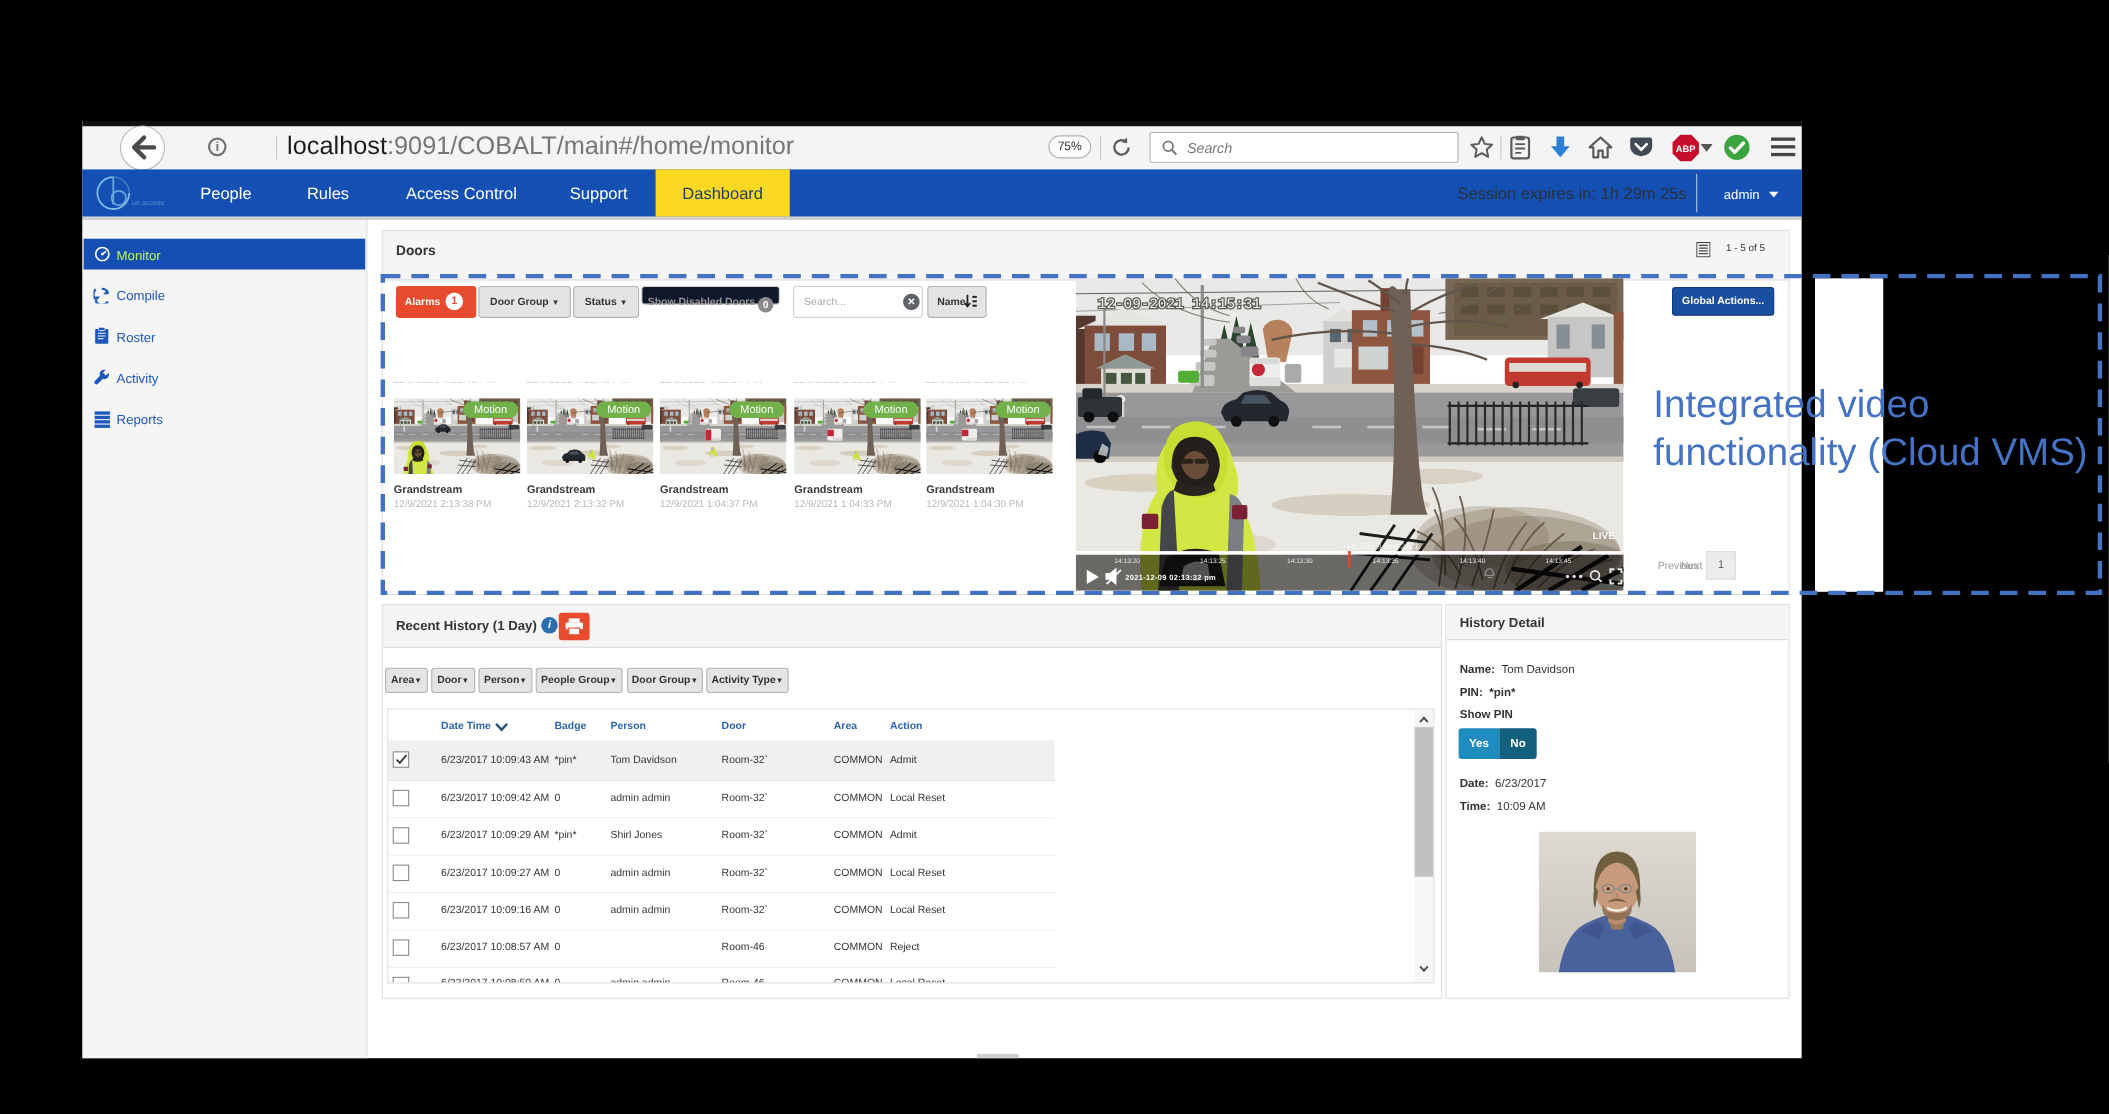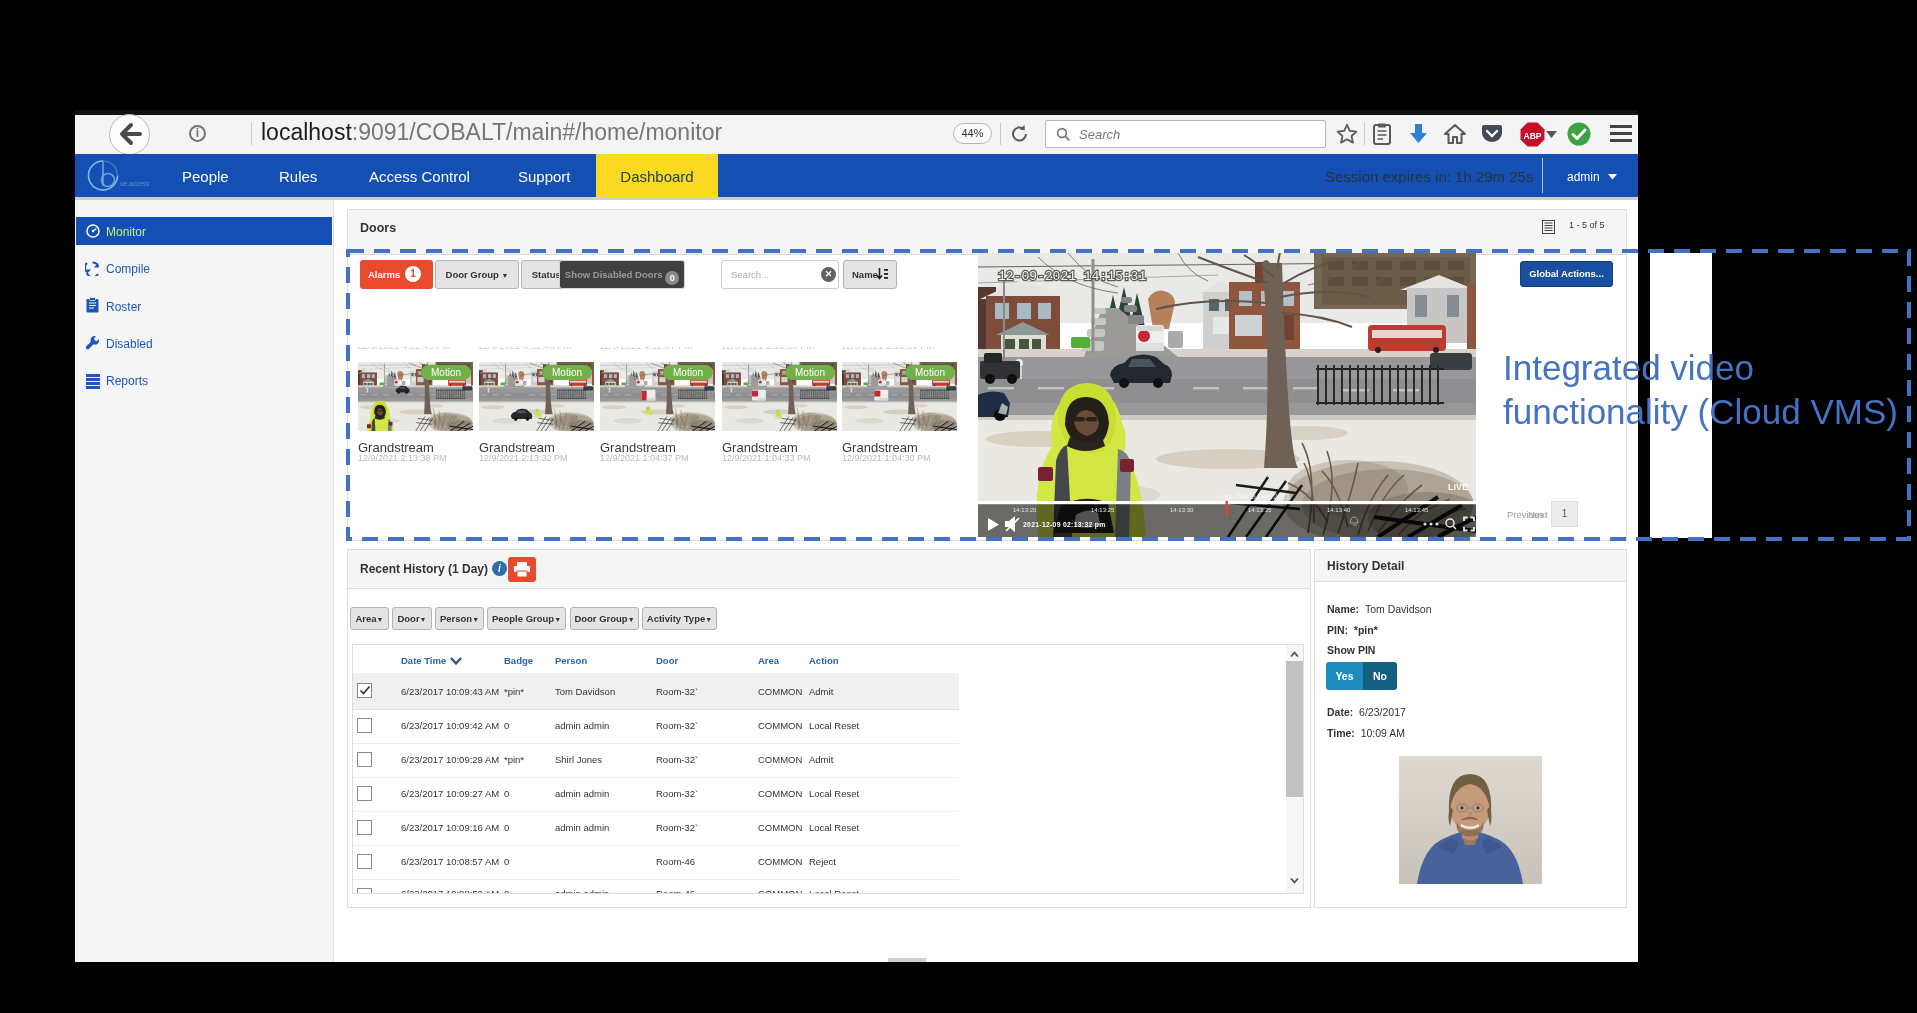--- a/index.html
+++ b/index.html
@@ -1,41 +1,41 @@
 <!DOCTYPE html>
 <html><head><meta charset="utf-8"><style>
 html,body{margin:0;padding:0}
 body{width:1917px;height:1013px;background:#000;font-family:"Liberation Sans",sans-serif;position:relative;overflow:hidden}
 .abs{position:absolute}
 .b{font-weight:bold}
 .btn{position:absolute;background:#e4e4e4;border:1px solid #b3b3b3;border-radius:3px;color:#333;font-weight:bold;text-align:center;box-sizing:border-box;white-space:nowrap}
 .panel{position:absolute;background:#fff;border:1px solid #ddd;box-sizing:border-box}
 .phead{position:absolute;left:0;top:0;right:0;background:#f5f5f5;border-bottom:1px solid #ddd;box-sizing:border-box}
 .mot{position:absolute;width:50px;height:15px;background:#72b14a;border-radius:8px;color:#fff;font-size:10px;text-align:center;line-height:15px}
-.gs{position:absolute;font-weight:normal;font-size:13px;color:#3a3a3a}
+.gs{position:absolute;font-weight:bold;font-size:10px;color:#3a3a3a}
 .ts{position:absolute;font-size:9px;color:#b9b9b9}
 .clip{position:absolute;width:116px;height:7px;overflow:hidden}
 .clip div{margin-top:-6px;color:#cccccc;font-size:9.5px;line-height:10px;white-space:nowrap}
 .cb{position:absolute;left:4px;width:15px;height:15px;background:#fff;border:1px solid #8a8a8a;box-sizing:border-box}
 .row{position:absolute;left:0;width:606px;height:34px;border-bottom:1px solid #eee}
 .hd{position:absolute;font-weight:bold;font-size:9.5px;color:#2a64ad;top:10px}
 </style></head>
 <body>
 
 <div class="abs" style="left:75px;top:110px;width:1563px;height:852px;background:#fff"></div>
 <div class="abs" style="left:75px;top:110px;width:1563px;height:5px;background:#111"></div>
 <div class="abs" style="left:75px;top:115px;width:1563px;height:39px;background:#f4f4f4"></div>
 <div class="abs" style="left:109px;top:114px;width:41px;height:41px;border-radius:50%;background:#fdfdfd;border:1px solid #b9b9b9;box-sizing:border-box"></div>
 <svg class="abs" style="left:117px;top:122px" width="26" height="24" viewBox="0 0 26 24">
     <path d="M14 3 L5 12 L14 21 M5 12 L23 12" stroke="#4a4a4a" stroke-width="4" fill="none" stroke-linecap="round" stroke-linejoin="round"></path>
   </svg>
 <div class="abs" style="left:189px;top:125px;width:17px;height:17px;border-radius:50%;border:2px solid #737373;box-sizing:border-box;color:#737373;font-size:12px;font-weight:bold;text-align:center;line-height:13px">i</div>
 <div class="abs" style="left:251px;top:123px;width:1px;height:22px;background:#c9c9c9"></div>
 <div class="abs" style="left:261px;top:119px;font-size:23px;color:#1c1c1c;white-space:nowrap">localhost<span style="color:#767676">:9091/COBALT/main#/home/monitor</span></div>
-<div class="abs" style="left:953px;top:123px;width:39px;height:21px;border:1px solid #b3b3b3;border-radius:11px;background:#fbfbfb;box-sizing:border-box;font-size:11px;color:#333;text-align:center;line-height:19px">44%</div>
+<div class="abs" style="left:953px;top:123px;width:39px;height:21px;border:1px solid #b3b3b3;border-radius:11px;background:#fbfbfb;box-sizing:border-box;font-size:11px;color:#333;text-align:center;line-height:19px">75%</div>
 <div class="abs" style="left:1000px;top:123px;width:1px;height:22px;background:#c9c9c9"></div>
 <svg class="abs" style="left:1010px;top:124px" width="20" height="20" viewBox="0 0 20 20">
     <path d="M16 10 a6.5 6.5 0 1 1 -2.2-4.9" stroke="#5a5a5a" stroke-width="2" fill="none"></path>
     <path d="M14.5 1 L14.8 6.2 L9.6 5.4 Z" fill="#5a5a5a"></path>
   </svg>
 <div class="abs" style="left:1045px;top:120px;width:281px;height:28px;background:#fff;border:1px solid #b5b5b5;border-radius:2px;box-sizing:border-box"></div>
 <svg class="abs" style="left:1056px;top:127px" width="15" height="15" viewBox="0 0 15 15">
     <circle cx="6" cy="6" r="4.4" stroke="#777" stroke-width="1.6" fill="none"></circle>
     <path d="M9.2 9.2 L13.4 13.4" stroke="#777" stroke-width="1.8"></path>
   </svg>
@@ -110,40 +110,40 @@
 <div class="abs" style="left:106px;top:262px;font-size:12px;color:#1d57bb">Compile</div>
 <svg class="abs" style="left:86px;top:297px" width="13" height="16" viewBox="0 0 13 16">
     <rect x="0.5" y="2" width="12" height="13.5" rx="1" fill="#1d57bb"></rect>
     <rect x="3.5" y="0.5" width="6" height="3" rx="1" fill="#1d57bb" stroke="#f5f5f6" stroke-width="0.8"></rect>
     <path d="M3 6 h7 M3 8.5 h7 M3 11 h5" stroke="#f5f5f6" stroke-width="1"></path>
   </svg>
 <div class="abs" style="left:106px;top:300px;font-size:12px;color:#1d57bb">Roster</div>
 <svg class="abs" style="left:85px;top:335px" width="15" height="15" viewBox="0 0 15 15">
     <path d="M13.8 4.2 a4 4 0 0 1 -5.3 5.1 L4 13.8 a1.8 1.8 0 0 1 -2.6-2.6 L5.9 6.7 a4 4 0 0 1 5.1-5.3 L8.6 3.8 l2.6 2.6 Z" fill="#1d57bb"></path>
   </svg>
-<div class="abs" style="left:106px;top:337px;font-size:12px;color:#1d57bb">Disabled</div>
+<div class="abs" style="left:106px;top:337px;font-size:12px;color:#1d57bb">Activity</div>
 <div class="abs" style="left:86px;top:374px;width:14px;height:2.6px;background:#1d57bb;box-shadow:0 4px 0 #1d57bb,0 8px 0 #1d57bb,0 12px 0 #1d57bb"></div>
 <div class="abs" style="left:106px;top:374px;font-size:12px;color:#1d57bb">Reports</div>
 
 <div class="panel" style="left:347px;top:209px;width:1280px;height:332px">
   <div class="phead" style="height:45px"></div>
   <div class="abs b" style="left:12px;top:11px;font-size:12.5px;color:#333">Doors</div>
   <svg class="abs" style="left:1194px;top:10px" width="13" height="14" viewBox="0 0 13 14">
       <rect x="0.5" y="0.5" width="12" height="13" fill="none" stroke="#444" stroke-width="1"></rect>
       <path d="M2.5 3 h8 M2.5 5.5 h8 M2.5 8 h8 M2.5 10.5 h8" stroke="#444" stroke-width="1.1"></path>
     </svg>
   <div class="abs" style="left:1221px;top:10px;font-size:9px;color:#333">1 - 5 of 5</div>
 </div>
 
 <div class="abs" style="left:360px;top:260px;width:73px;height:29px;background:#e74a2c;border-radius:3px"></div>
 <div class="abs b" style="left:368px;top:269px;font-size:9.5px;color:#fff">Alarms</div>
 <div class="abs" style="left:405px;top:266px;width:16px;height:16px;border-radius:50%;background:#fff;color:#e74a2c;font-size:10px;font-weight:bold;text-align:center;line-height:16px">1</div>
 <div class="btn" style="left:435px;top:260px;width:84px;height:29px;font-size:9.5px;line-height:27px">Door Group <span style="font-size:7px">▼</span></div>
 <div class="btn" style="left:521px;top:260px;width:60px;height:29px;font-size:9.5px;line-height:27px">Status <span style="font-size:7px">▼</span></div>
-<div class="btn" style="left:559px;top:260px;width:126px;height:29px;font-size:9.5px;line-height:27px;color:#9a9a9a;background:#404040;border-color:#d5d5d5">Show Disabled Doors <span style="display:inline-block;width:14px;height:14px;border-radius:50%;background:#8a8a8a;color:#fff;line-height:14px;font-size:9px;vertical-align:-3px">0</span></div>
+<div class="btn" style="left:583px;top:260px;width:126px;height:17px;font-size:9.5px;line-height:27px;color:#9a9a9a;background:#0f172a;border-color:#d5d5d5">Show Disabled Doors <span style="display:inline-block;width:14px;height:14px;border-radius:50%;background:#8a8a8a;color:#fff;line-height:14px;font-size:9px;vertical-align:-3px">0</span></div>
 <div class="abs" style="left:721px;top:260px;width:118px;height:29px;background:#fff;border:1px solid #cfcfcf;border-radius:3px;box-sizing:border-box"></div>
 <div class="abs" style="left:731px;top:269px;font-size:9.5px;color:#aaa">Search...</div>
 <div class="abs" style="left:821px;top:267px;width:15px;height:15px;border-radius:50%;background:#5f6266;color:#fff;font-size:9px;text-align:center;line-height:15px;font-weight:bold">✕</div>
 <div class="btn" style="left:843px;top:260px;width:54px;height:29px;font-size:9.5px;line-height:27px;text-align:left;padding-left:8px">Name</div>
 <svg class="abs" style="left:876px;top:267px" width="13" height="15" viewBox="0 0 13 15">
     <path d="M3.5 1 v10 M1 8.5 L3.5 11.5 L6 8.5" stroke="#222" stroke-width="1.6" fill="none"></path>
     <rect x="8" y="2" width="4" height="1.8" fill="#222"></rect>
     <rect x="8" y="6" width="4" height="1.8" fill="#222"></rect>
     <rect x="8" y="10" width="4" height="1.8" fill="#222"></rect>
   </svg>

